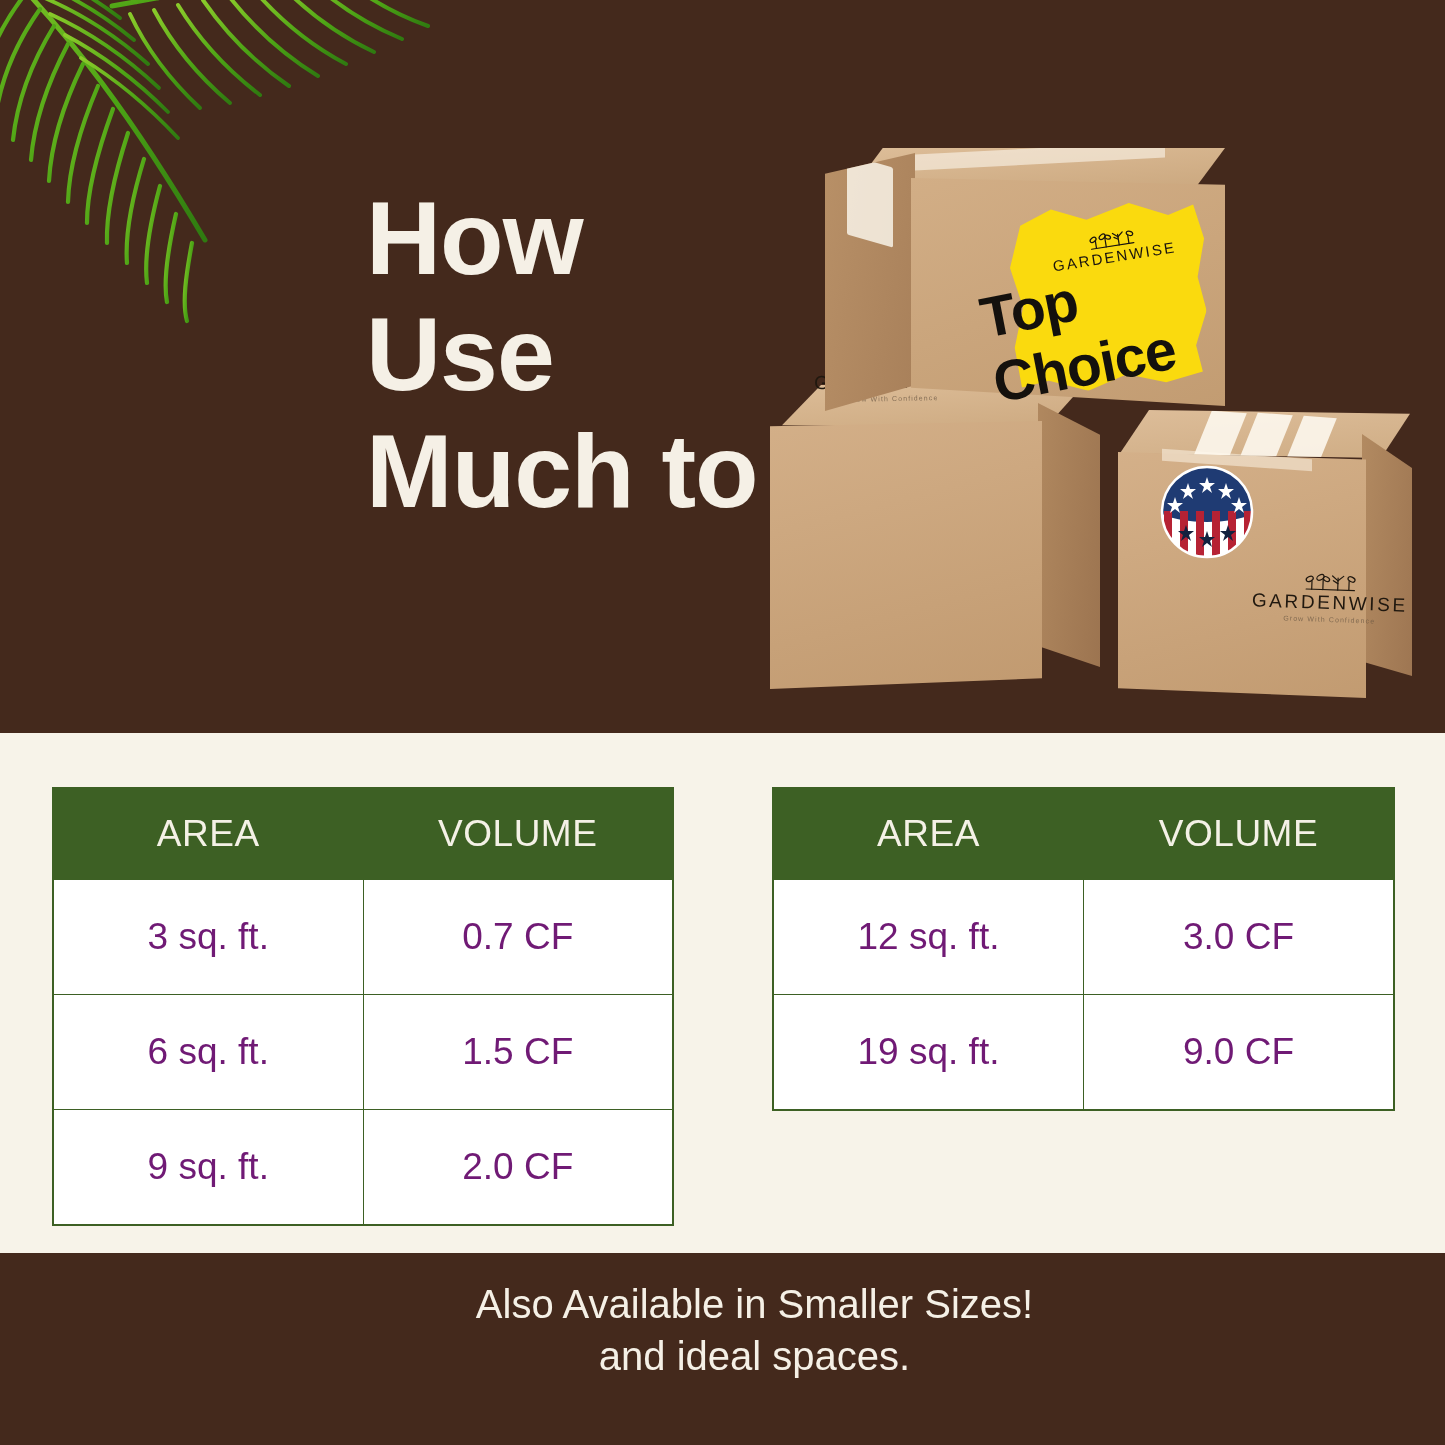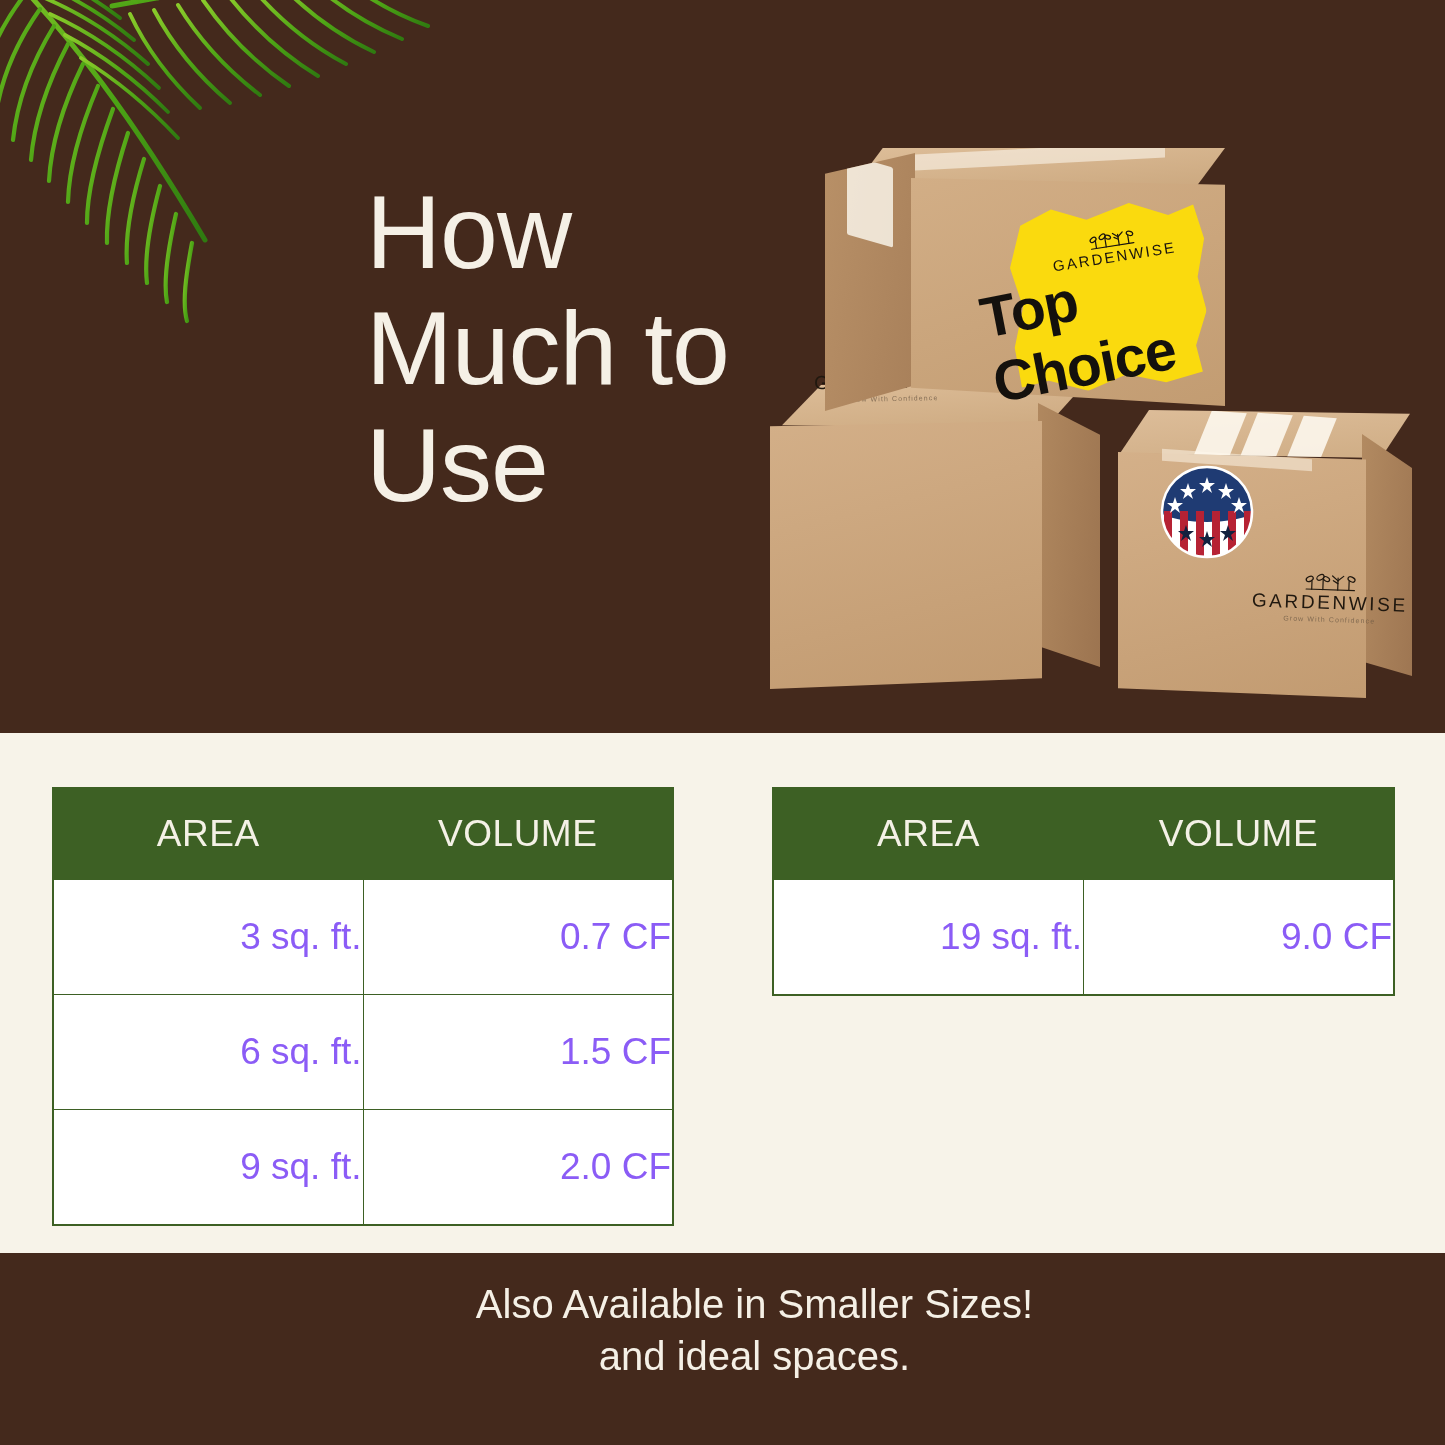--- a/index.html
+++ b/index.html
@@ -23,24 +23,24 @@
   .band-footer{
     position:absolute;left:0;top:1253px;width:1445px;height:192px;
     background:#44291C;
   }
 
   
   .palm{position:absolute;left:-40px;top:-60px;width:470px;height:430px;}
 
   
   .title{
-    position:absolute;left:366px;top:174px;width:400px;
+    position:absolute;left:366px;top:180px;width:400px;
     color:#F5F0E6;
     font-size:104px;line-height:1.12;
-    font-weight:400;
+    font-weight:700;
     letter-spacing:-1px;
   }
   .title-line{display:block;}
 
   
   .boxes{position:absolute;left:770px;top:120px;width:640px;height:570px;}
 
   .bx{position:absolute;}
   .face-front{position:absolute;background:#C8A27A;}
   .face-top{position:absolute;background:#D8B792;}
@@ -143,22 +143,22 @@
   .tbl.left{left:52px;width:620px;}
   .tbl.right{left:772px;width:621px;}
   .tbl table{border-collapse:collapse;width:100%;table-layout:fixed;}
   .tbl th{
     background:#3D6024;color:#F4F1E6;
     font-weight:400;font-size:37px;letter-spacing:.5px;
     height:88px;vertical-align:middle;text-align:center;
     border:1px solid #3D6024;
   }
   .tbl td{
-    background:#FFFFFF;color:#8b5cf6;
-    font-size:37px;font-weight:400;text-align:right;
+    background:#FFFFFF;color:#701a75;
+    font-size:37px;font-weight:400;text-align:center;
     height:112px;vertical-align:middle;
     border:1px solid #3D6024;
   }
 
   
   .footer-text{
     position:absolute;left:0;top:1278px;width:1445px;
     text-align:center;color:#F5F0E6;
     font-size:40px;line-height:1.30;font-weight:400;margin-left:32px;
   }
@@ -229,22 +229,22 @@
           <path d="M294 50 C319 79 350 105 386 124"></path>
           <path d="M320 44 C346 71 378 95 414 112"></path>
           <path d="M347 38 C374 63 406 84 442 99"></path>
           <path d="M374 32 C402 55 434 74 468 86"></path>
         </g>
       </g>
     </svg>
 
     <div class="title">
       <span class="title-line">How</span>
+      <span class="title-line">Use</span>
       <span class="title-line">Much to</span>
-      <span class="title-line">Use</span>
     </div>
 
     <div class="boxes">
 
       <div class="bx box-mid">
         <div class="face-top bm-top"></div>
         <div class="face-side bm-side"></div>
         <div class="face-front bm-front"></div>
       </div>
 
@@ -410,20 +410,24 @@
   <div class="tbl right">
     <table>
       <thead>
         <tr>
           <th>AREA</th>
           <th>VOLUME</th>
         </tr>
       </thead>
       <tbody>
         <tr>
+          <td>12 sq. ft.</td>
+          <td>3.0 CF</td>
+        </tr>
+        <tr>
           <td>19 sq. ft.</td>
           <td>9.0 CF</td>
         </tr>
       </tbody>
     </table>
   </div>
 
   <div class="band-footer"></div>
   <div class="footer-text">
     <span class="footer-line">Also Available in Smaller Sizes!</span>

